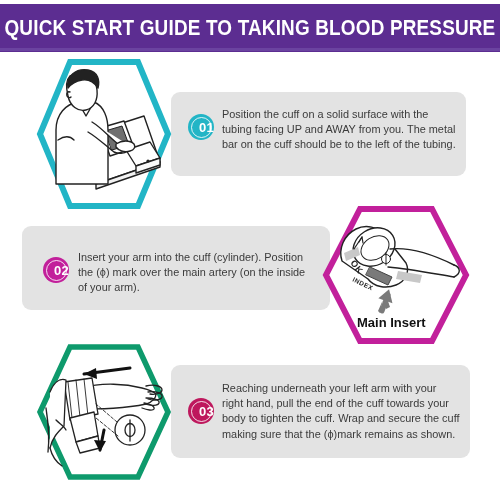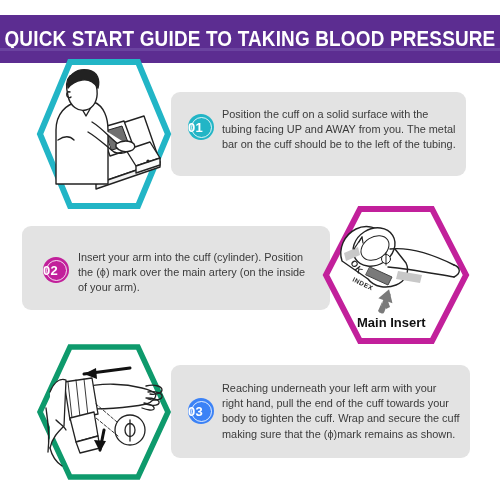--- a/index.html
+++ b/index.html
@@ -12,21 +12,21 @@
     height: 481px;
     position: relative;
     overflow: hidden;
     font-family: "Liberation Sans", sans-serif;
     -webkit-font-smoothing: antialiased;
   }
 
   
   #header-banner {
     position: absolute;
-    left: 0; top: 15px;
+    left: 0; top: 4px;
     width: 500px;
     height: 48px;
     background: #5C2D91;
     display: flex;
     align-items: center;
     justify-content: center;
   }
   #header-title {
     color: #ffffff;
     font-family: "Liberation Sans Narrow", "Liberation Sans", sans-serif;
@@ -57,21 +57,21 @@
   }
   .badge {
     position: absolute;
     border-radius: 50%;
     color: #ffffff;
     font-family: "Liberation Sans Narrow", "Liberation Sans", sans-serif;
     font-weight: bold;
     font-size: 13px;
     display: flex;
     align-items: center;
-    justify-content: flex-start;
+    justify-content: flex-end;
     letter-spacing: 0.3px;
   }
   .badge-inner-ring {
     position: absolute;
     left: 2.5px; top: 2.5px; right: 2.5px; bottom: 2.5px;
     border-radius: 50%;
     border: 1.5px solid rgba(255,255,255,0.85);
     pointer-events: none;
   }
   .step-text {
@@ -231,21 +231,21 @@
     </svg>
   </div>
 
   <div class="caption" style="left:357px; top:315px;">Main Insert</div>
 </div>
 
 <div class="step">
 
   <div class="panel" style="left:171px; top:365px; width:299px; height:93px;"></div>
 
-  <div class="badge" style="left:188px; top:398px; width:26px; height:26px; background:#3b82f6;">
+  <div class="badge" style="left:188px; top:398px; width:26px; height:26px; background:#be185d;">
     <span class="badge-inner-ring"></span>
     <span style="position:relative;">03</span>
   </div>
 
   <div class="step-text" style="left:222px; top:380px; width:255px;">
     <div>Reaching underneath your left arm with your</div>
     <div>right hand, pull the end of the cuff towards your</div>
     <div>body to tighten the cuff. Wrap and secure the cuff</div>
     <div>making sure that the (ϕ)mark remains as shown.</div>
   </div>

